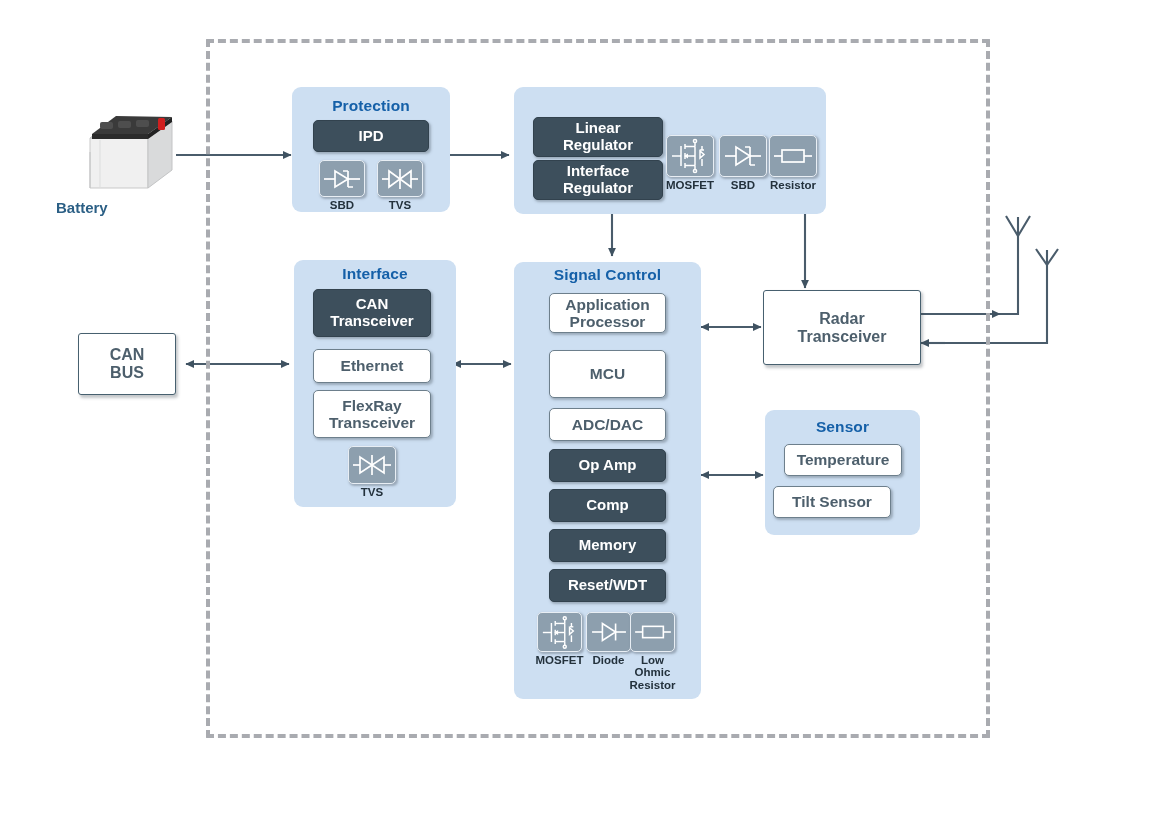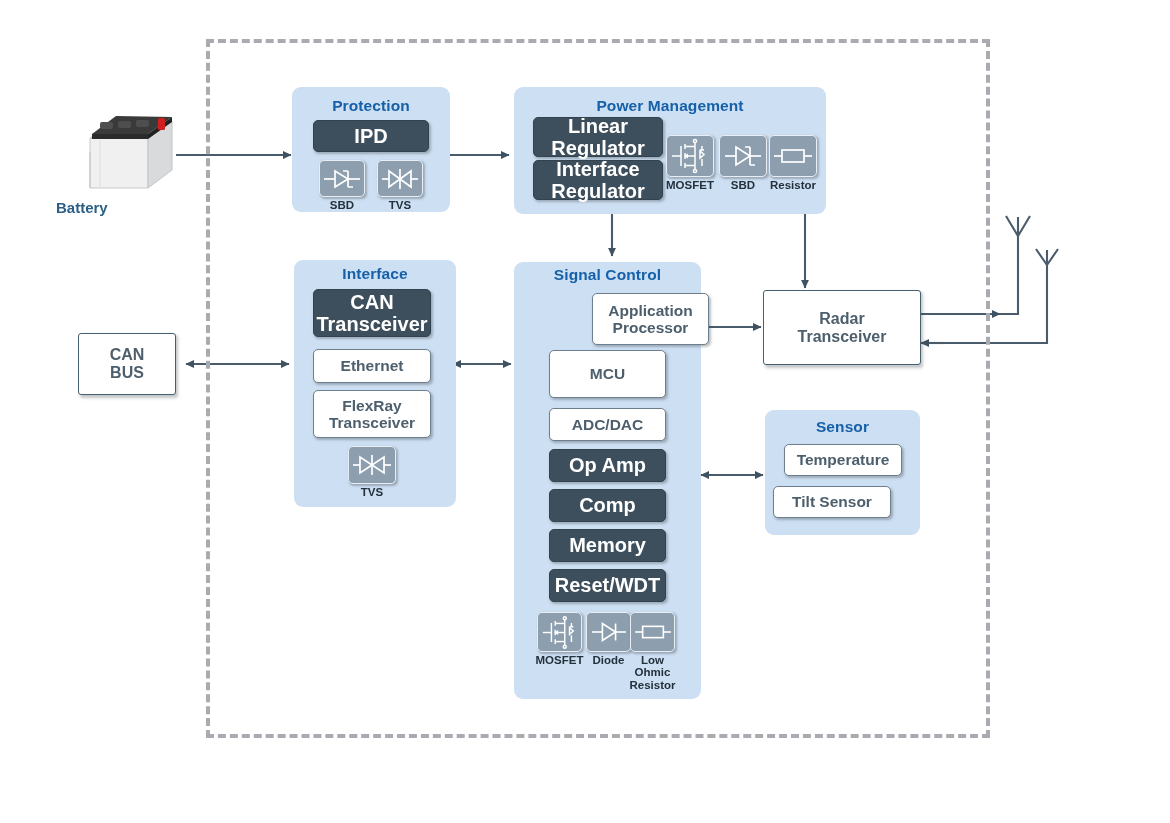--- a/index.html
+++ b/index.html
@@ -14,21 +14,21 @@
   
   .group{position:absolute;background:#cddff2;border-radius:9px;}
   .group-title{position:absolute;left:0;right:0;text-align:center;
                color:#1560a8;font-weight:bold;font-size:15.5px;letter-spacing:.1px;}
 
   
   .blk{position:absolute;display:flex;align-items:center;justify-content:center;
        text-align:center;border-radius:5px;line-height:1.12;
        box-shadow:1.5px 2px 2.5px rgba(60,70,80,.34);box-sizing:border-box;}
   .blk.dark{background:#3d4f5c;color:#ffffff;border:1px solid #32424e;
-            font-weight:bold;font-size:20px;}
+            font-weight:bold;font-size:15px;}
   .blk.light{background:#ffffff;color:#4d5f6c;border:1.4px solid #6d7f8c;
              font-weight:bold;font-size:15.5px;}
   .blk.plain{background:#ffffff;color:#4d5f6c;border:1.4px solid #47606f;
              font-weight:bold;font-size:16px;border-radius:3px;}
 
   
   .comp{position:absolute;}
   .comp .tile{width:100%;height:100%;background:#8d9fae;border:1.6px solid #e8eef4;
               border-radius:5px;box-sizing:border-box;
               box-shadow:1.2px 1.6px 2.2px rgba(60,70,80,.35);
@@ -149,21 +149,20 @@
             <path d="M20,5 L20,25"></path>
             <line x1="31" y1="15" x2="38" y2="15"></line>
           </g>
         </svg>
       </div>
       <div class="cap">TVS</div>
     </div>
   </div>
 
   <div class="group" style="left:514px;top:87px;width:312px;height:127px;">
-    <div class="group-title" style="top:10px;">Power Management</div>
     <div class="blk dark" style="left:19px;top:30px;width:130px;height:40px;flex-direction:column;">
       <span>Linear</span>
       <span>Regulator</span>
     </div>
     <div class="blk dark" style="left:19px;top:73px;width:130px;height:40px;flex-direction:column;">
       <span>Interface</span>
       <span>Regulator</span>
     </div>
 
     <div class="comp" style="left:152px;top:48px;width:48px;height:42px;">
@@ -245,21 +244,21 @@
             <line x1="33" y1="16" x2="40" y2="16"></line>
           </g>
         </svg>
       </div>
       <div class="cap">TVS</div>
     </div>
   </div>
 
   <div class="group" style="left:514px;top:262px;width:187px;height:437px;">
     <div class="group-title" style="top:4px;">Signal Control</div>
-    <div class="blk light" style="left:35px;top:31px;width:117px;height:52px;flex-direction:column;margin-left:43px;">
+    <div class="blk light" style="left:35px;top:31px;width:117px;height:40px;flex-direction:column;">
       <span>Application</span>
       <span>Processor</span>
     </div>
     <div class="blk light" style="left:35px;top:88px;width:117px;height:48px;">MCU</div>
     <div class="blk light" style="left:35px;top:146px;width:117px;height:33px;">ADC/DAC</div>
     <div class="blk dark" style="left:35px;top:187px;width:117px;height:33px;">Op Amp</div>
     <div class="blk dark" style="left:35px;top:227px;width:117px;height:33px;">Comp</div>
     <div class="blk dark" style="left:35px;top:267px;width:117px;height:33px;">Memory</div>
     <div class="blk dark" style="left:35px;top:307px;width:117px;height:33px;">Reset/WDT</div>
 

